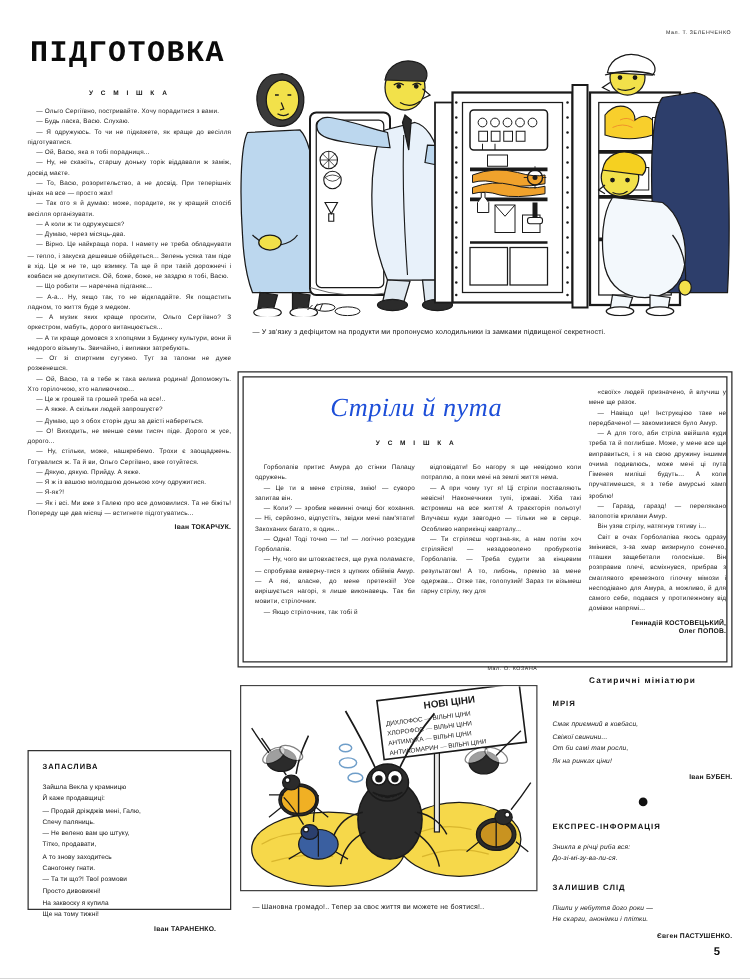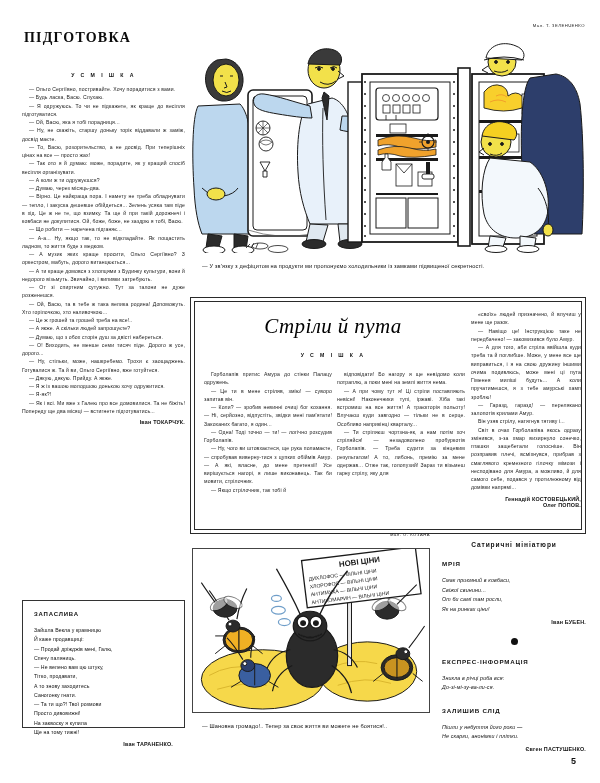--- a/index.html
+++ b/index.html
@@ -53,23 +53,23 @@
     font-size: 4.2px;
     letter-spacing: 0.5px;
     color: #222;
     text-align: right;
   }
 
   
   .masthead {
     position: absolute;
     left: 24px; top: 30px;
-    font-family: Liberation Serif, serif;
+    font-family: Liberation Mono, monospace;
     font-weight: bold;
-    font-size: 14px;
+    font-size: 24px;
     letter-spacing: 1.2px;
     color: #0b0b0b;
   }
   .credit-top {
     position: absolute;
     left: 470px; top: 23px;
     width: 115px;
   }
 
   
@@ -130,21 +130,21 @@
     left: 3px; top: 3px; right: 3px; bottom: 3px;
     border: 1px solid #2a2a2a;
     box-sizing: border-box;
     padding: 8px 9px;
   }
   .feature-title {
     font-family: "Liberation Serif", serif;
     font-style: italic;
     font-size: 21px;
     letter-spacing: 0.4px;
-    color: #000000;
+    color: #1d4ed8;
     position: absolute;
     left: 18px; top: 12px;
     width: 240px;
     text-align: center;
   }
   .feature-rubric {
     position: absolute;
     left: 18px; top: 50px;
     width: 240px;
   }

